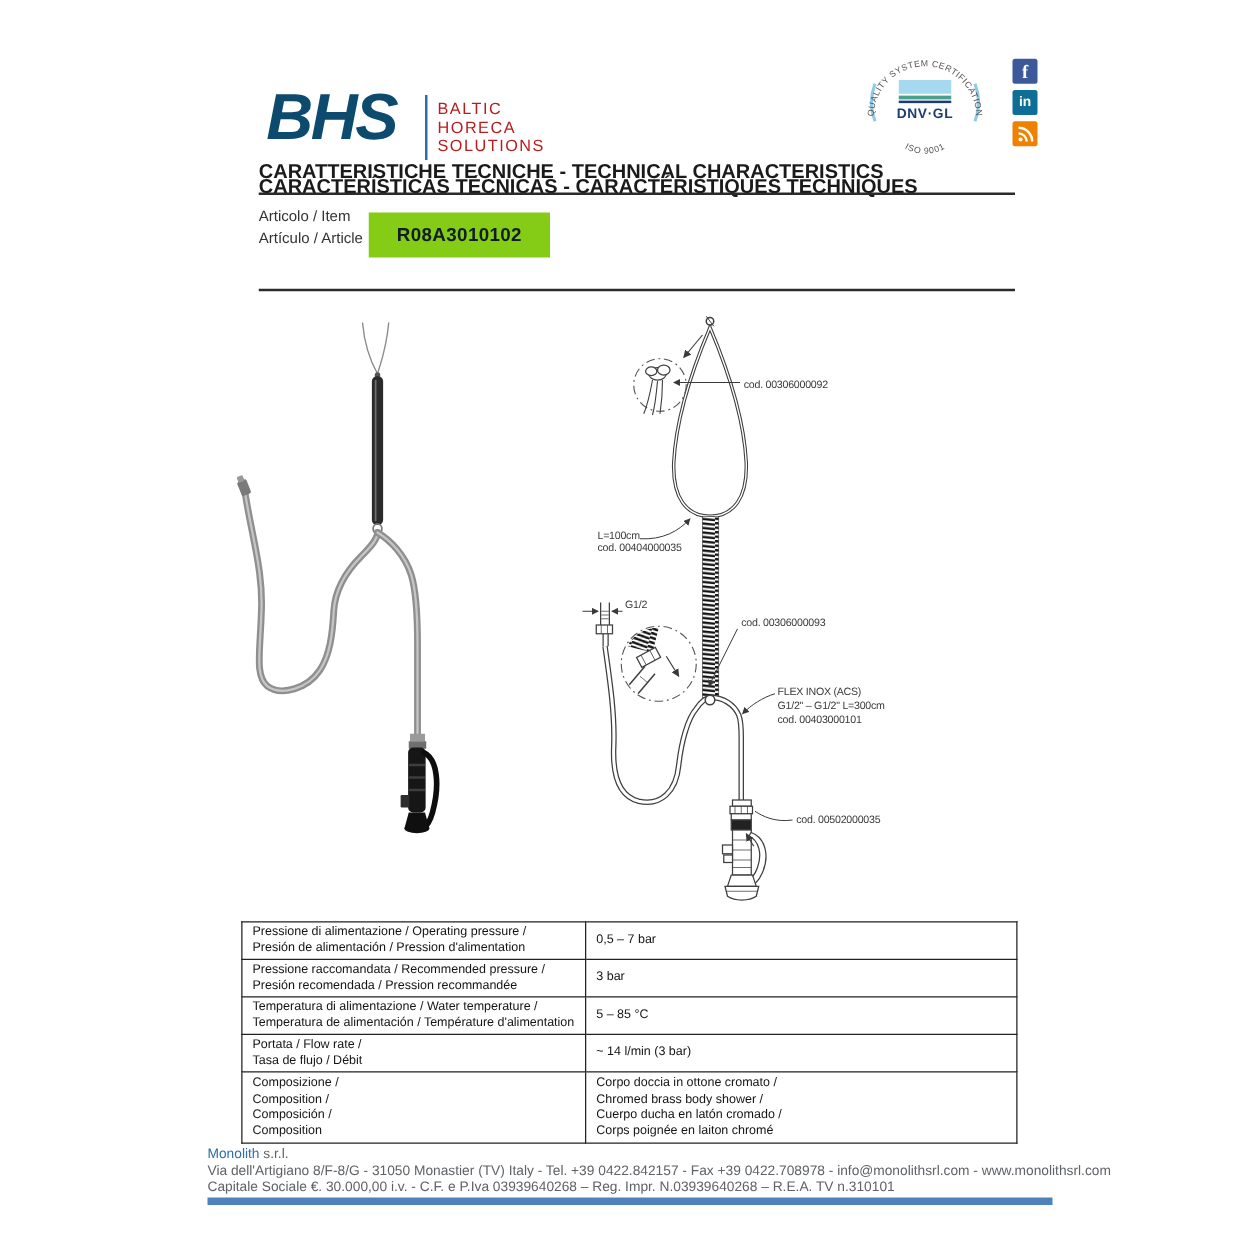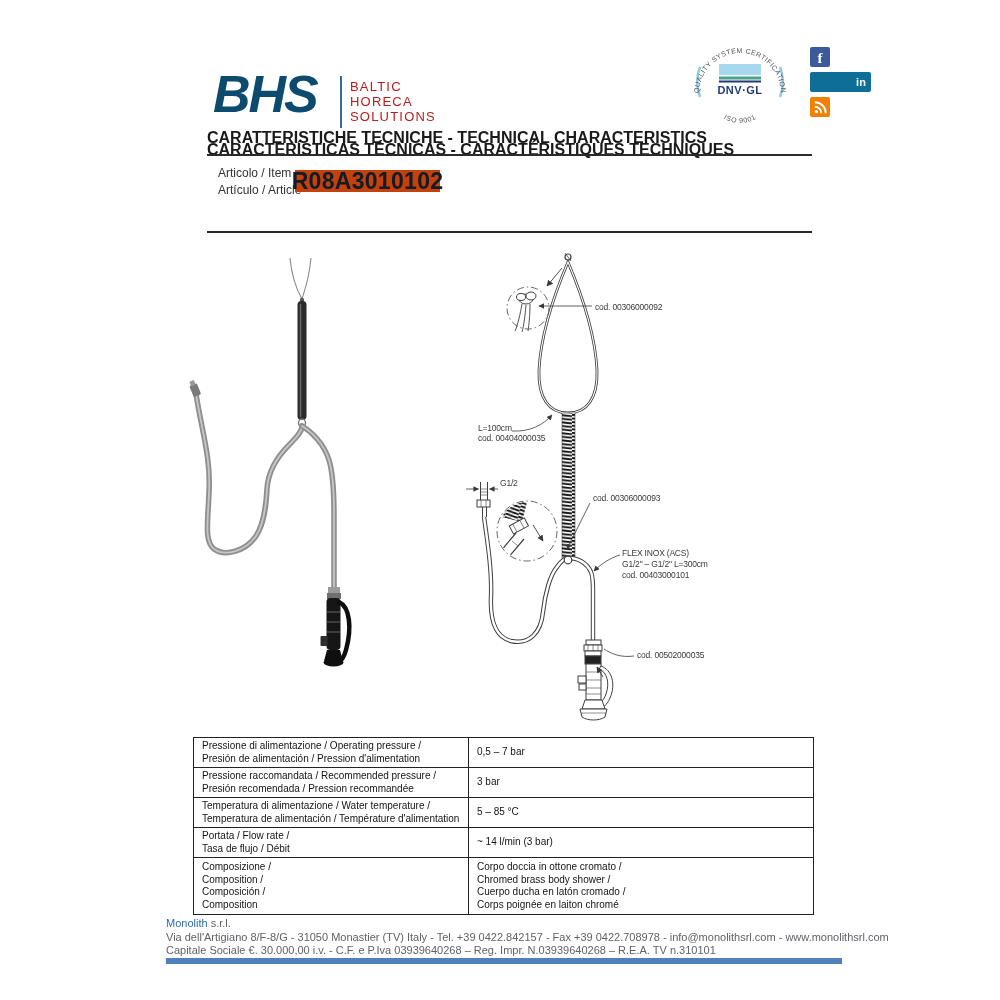--- a/index.html
+++ b/index.html
@@ -15,27 +15,27 @@
   .rule{position:absolute;left:207px;width:605px;height:2px;background:#2b2b2b;}
   .rule1{top:154px;}
   .rule2{top:231px;}
 
   
   .badge{position:absolute;left:688px;top:34px;}
   .social{position:absolute;left:810px;top:47px;width:20px;}
   .social .btn{width:20px;height:20px;border-radius:2px;margin-bottom:5px;color:#fff;
                display:flex;align-items:flex-end;justify-content:center;cursor:pointer;}
   .btn-fb{background:#3c5a99;font-family:"Liberation Serif",serif;font-weight:bold;font-size:15px;line-height:17px;}
-  .btn-in{background:#0e6e95;font-weight:bold;font-size:11px;line-height:15px;align-items:center !important;padding-left:41px;}
+  .btn-in{background:#0e6e95;font-weight:bold;font-size:11px;line-height:15px;align-items:center !important;}
   .btn-rss{background:#ef8000;align-items:center !important;}
 
   
-  .article-label{position:absolute;left:218px;top:165px;font-size:12px;color:#333;line-height:17px;}
-  .code-badge{position:absolute;left:295px;top:170px;width:145px;height:22px;background:#c2410c;
-              display:flex;align-items:center;justify-content:center;font-size:23px;font-weight:bold;color:#111c27;letter-spacing:.3px;}
+  .article-label{position:absolute;left:207px;top:165px;font-size:12px;color:#333;line-height:17px;}
+  .code-badge{position:absolute;left:295px;top:170px;width:145px;height:36px;background:#84cc16;
+              display:flex;align-items:center;justify-content:center;font-size:15px;font-weight:bold;color:#111c27;letter-spacing:.3px;}
   .descriptions{position:absolute;left:470px;top:160px;font-size:12px;color:#1c1c1c;line-height:18px;}
 
   
   .fig{position:absolute;}
   .dlabel{font-size:8.5px;fill:#3a3a3a;letter-spacing:-.2px;}
 
   
   .spec-table{position:absolute;left:193px;top:737px;border-collapse:collapse;table-layout:fixed;}
   .spec-table td{border:1px solid #222;font-size:10px;color:#141414;vertical-align:middle;
                  padding:2px 8px;line-height:12.5px;}

